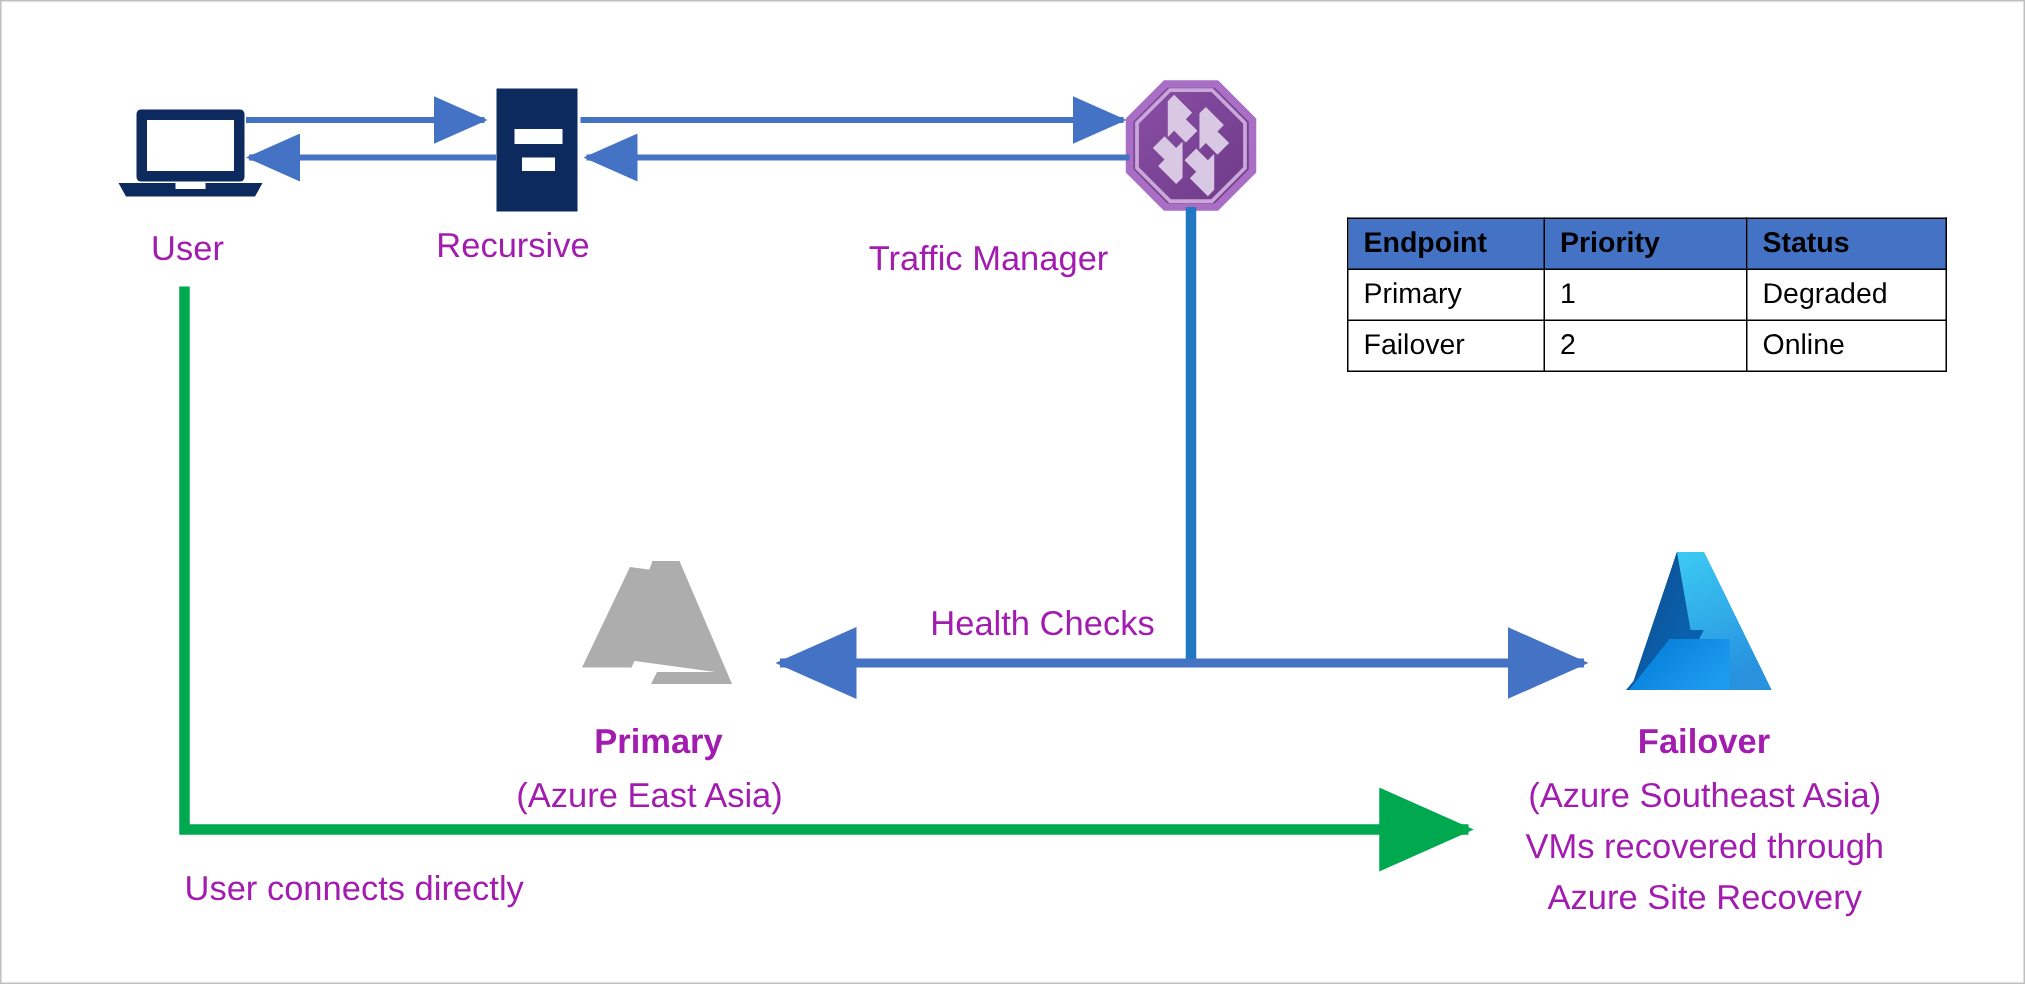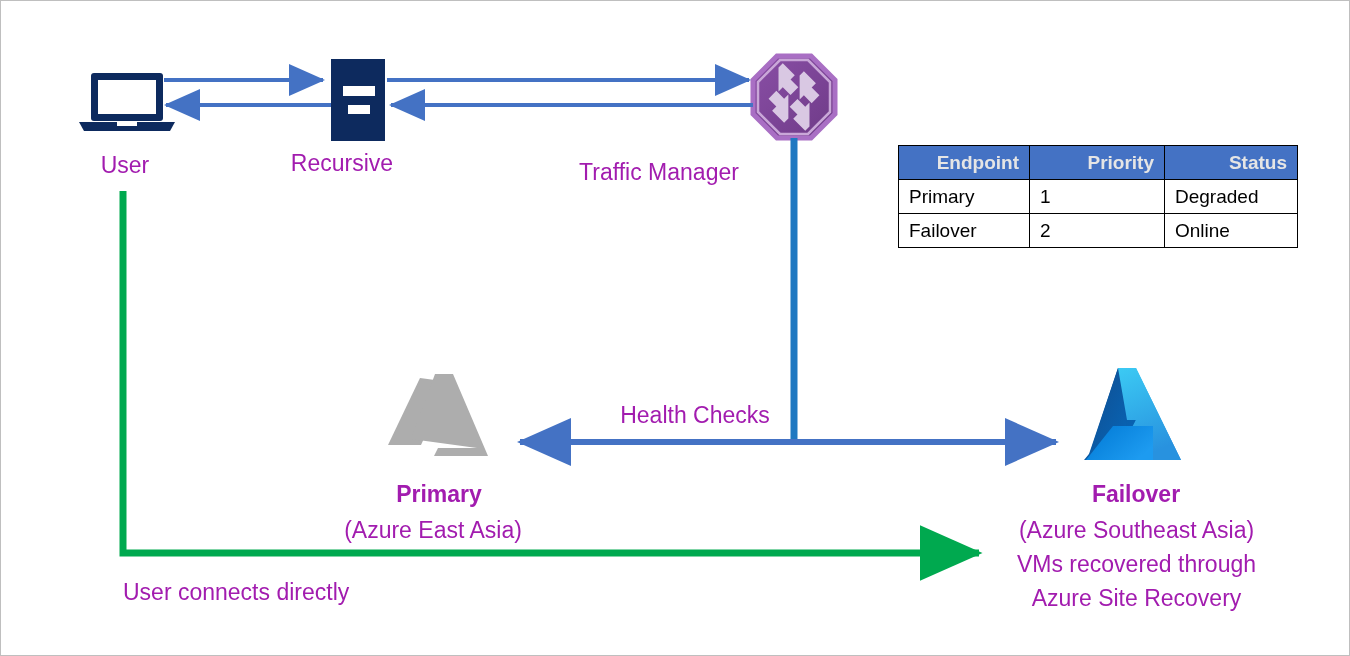--- a/index.html
+++ b/index.html
@@ -50,24 +50,23 @@
     border: 1.5px solid #000000;
     padding: 5px 10px;
     text-align: left;
     height: 34px;
     box-sizing: border-box;
     font-weight: normal;
     color: #000000;
   }
   #status-table thead th {
     background: #4472c4;
-    color: #e5e5e5;
+    color: #000000;
     font-weight: bold;
     border-color: #000000;
-    text-align: right;
   }
   #status-table .col-endpoint { width: 131px; }
   #status-table .col-priority { width: 135px; }
   #status-table .col-status   { width: 133px; }
   .st-degraded { color: #ff0000; }
   .st-online   { color: #00a94f; }
 </style>
 </head>
 <body>
 

